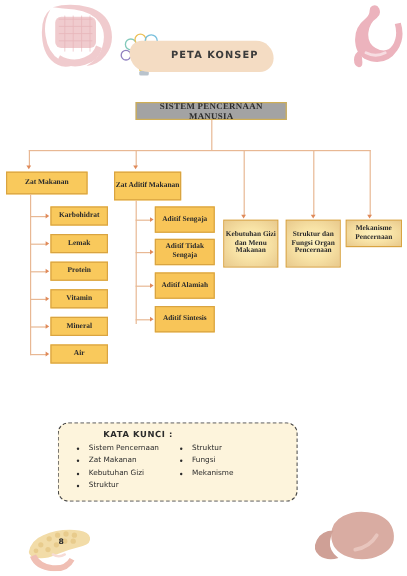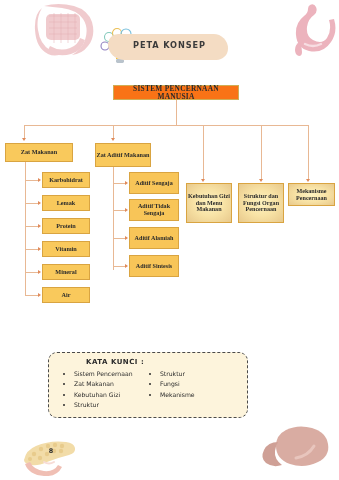--- a/index.html
+++ b/index.html
@@ -15,34 +15,34 @@
   .art{position:absolute;pointer-events:none;}
   .art svg{display:block;}
 
   
   #banner{
     position:absolute;left:108px;top:34px;width:120px;height:26px;
     background:#f4dcc3;border-radius:14px 20px 16px 22px;
   }
   #banner-text{
     position:absolute;left:133px;top:40px;width:92px;
-    font-family:"DejaVu Sans",sans-serif;
+    text-align:center;font-family:"DejaVu Sans",sans-serif;
     font-size:8.2px;font-weight:700;letter-spacing:.9px;color:#3b3b3b;
   }
   #bulb{position:absolute;left:96px;top:26px;width:48px;height:40px;}
 
   
   .node{
     position:absolute;box-sizing:border-box;
     display:flex;align-items:center;justify-content:center;
     text-align:center;font-weight:700;color:#2b2b2b;
     border:0.6px solid #d9a441;line-height:1.08;
   }
   .title-node{
-    background:#f97316;border:0.6px solid #cfae55;
+    background:#a3a3a3;border:0.6px solid #cfae55;
     font-size:7.4px;letter-spacing:.25px;
   }
   .gold{background:#f9c95c;font-size:6.2px;}
   .gold2{background:#f8c558;font-size:6.1px;}
   .fade{
     background:radial-gradient(ellipse at 50% 50%,#fdf2c0 0%,#f8e3a6 48%,#e8c98c 100%);
     border:0.6px solid #d9a441;font-size:6.1px;
   }
 
   

